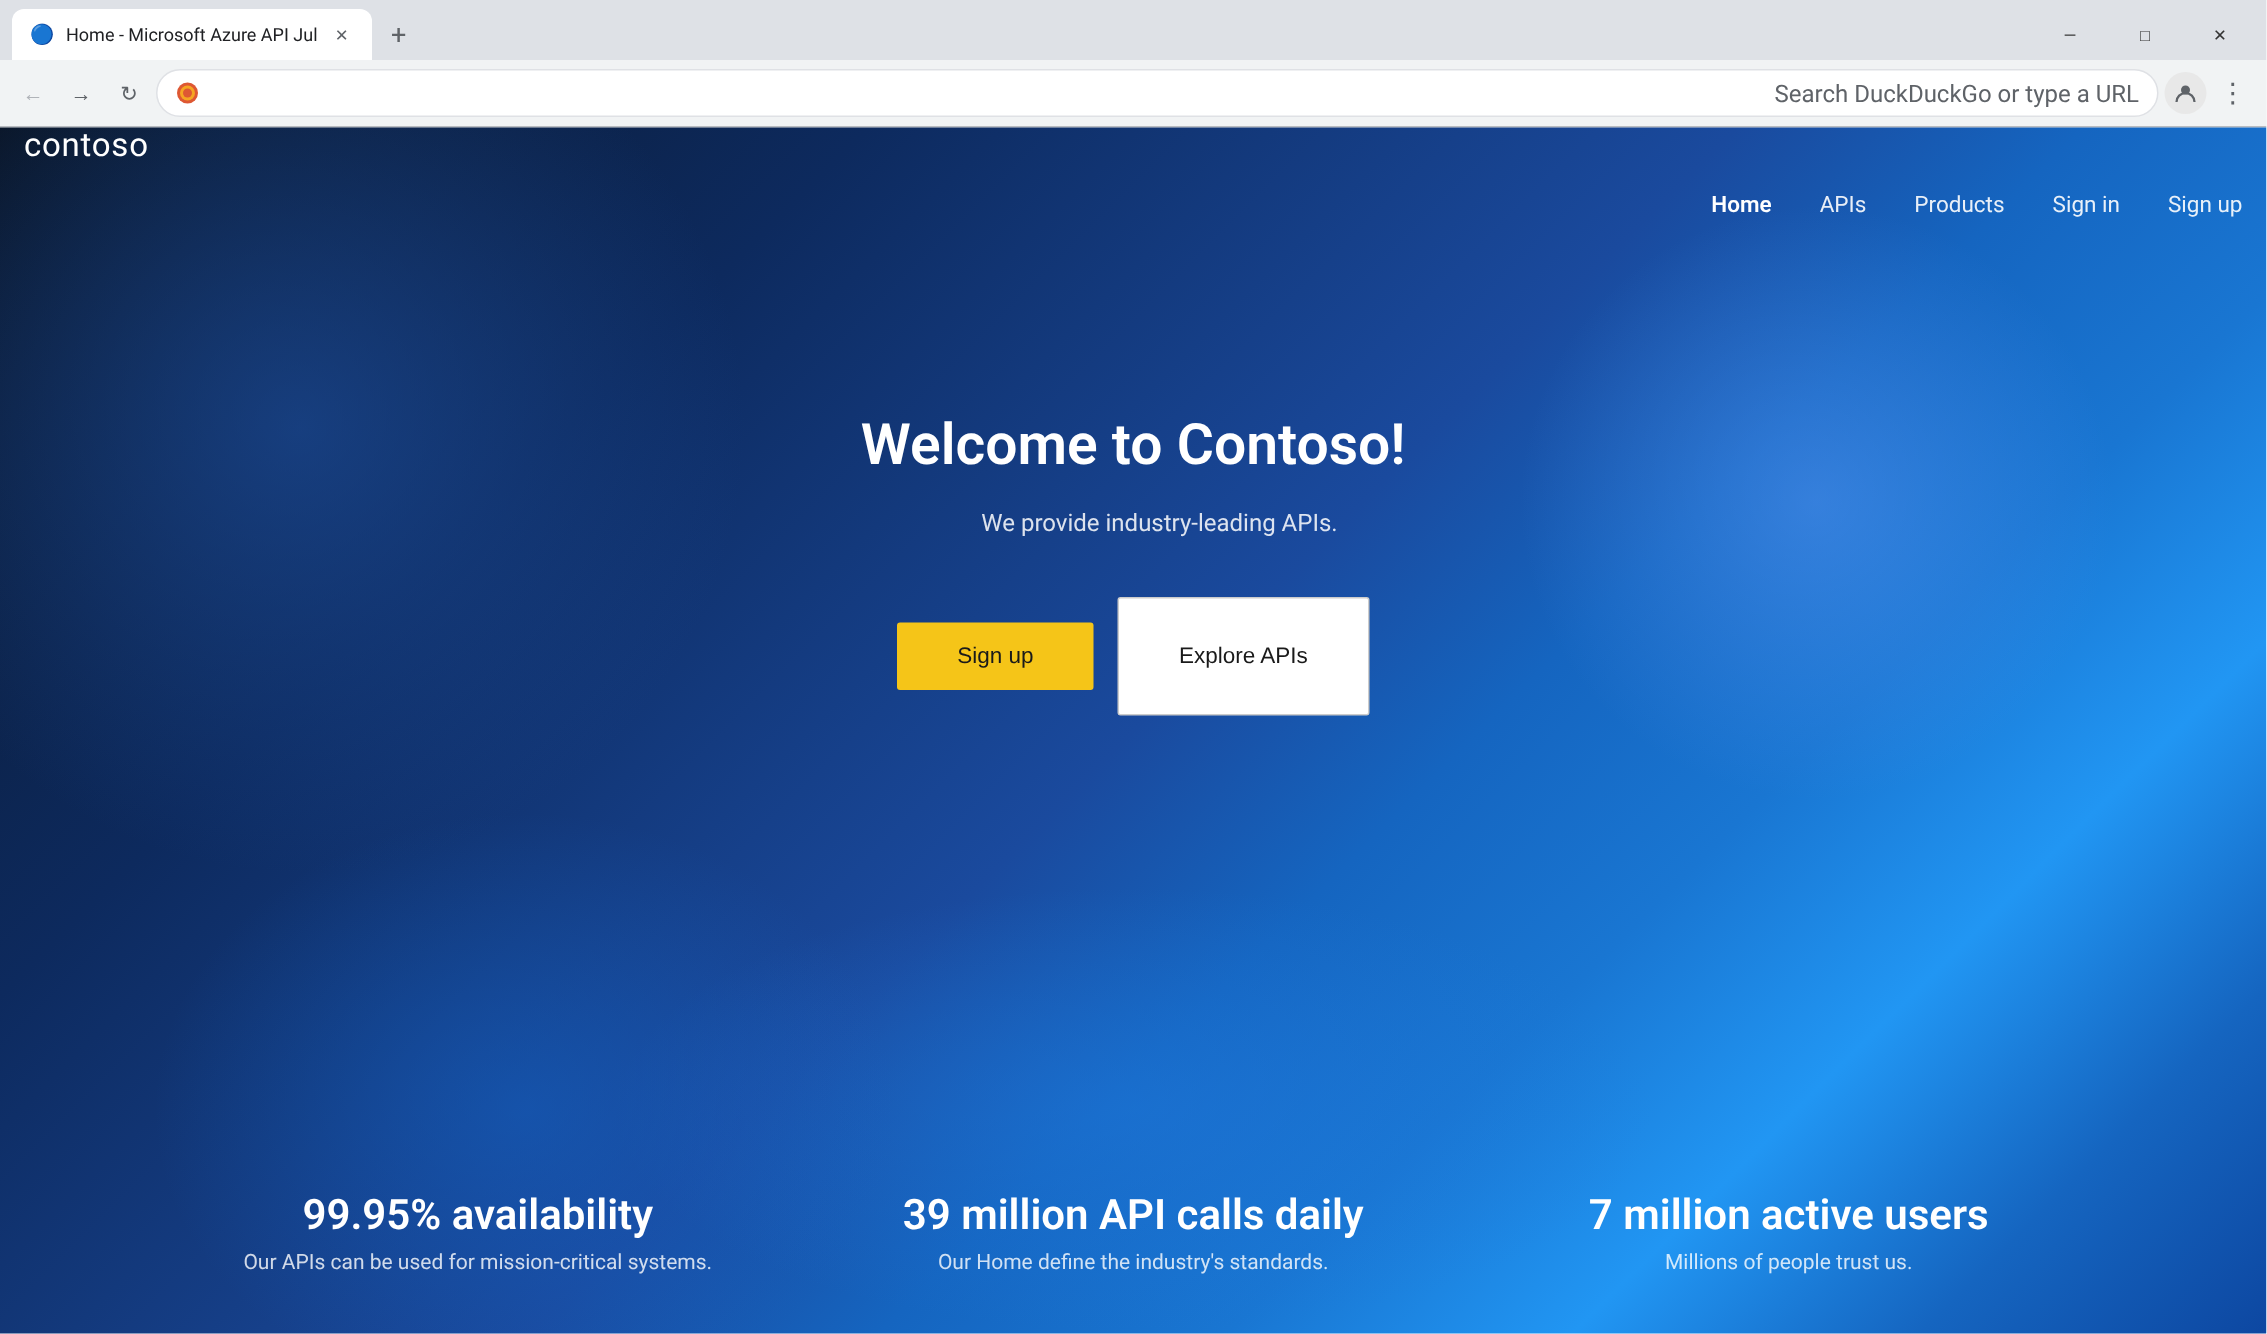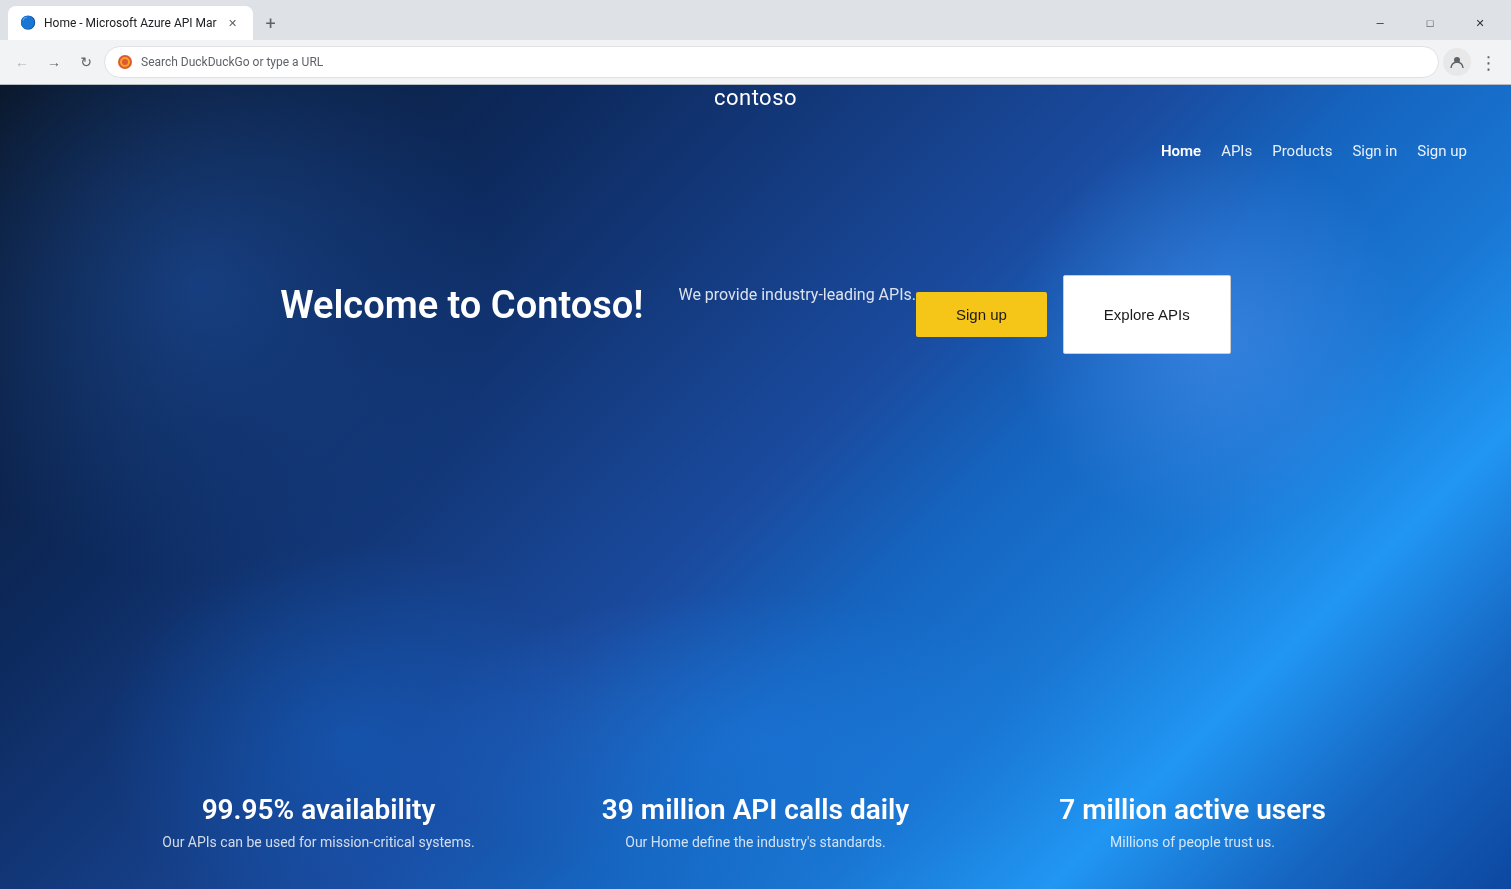--- a/index.html
+++ b/index.html
@@ -139,21 +139,22 @@
 
     .address-bar-icon {
       width: 16px;
       height: 16px;
       flex-shrink: 0;
     }
 
     .address-text {
       flex: 1;
       color: #5f6368;
-      font-size: 12px;
+      font-size: 16px;
+      text-align: right;
     }
 
     .profile-btn {
       width: 28px;
       height: 28px;
       border-radius: 50%;
       background: #e8e8e8;
       display: flex;
       align-items: center;
       justify-content: center;
@@ -225,38 +226,36 @@
       height: 300px;
       background: radial-gradient(ellipse, rgba(30, 120, 220, 0.5) 0%, transparent 70%);
       border-radius: 50%;
     }
 
     
     .site-nav {
       position: relative;
       z-index: 10;
       display: flex;
-      align-items: center;
-      padding: 0 44px;
+      padding: 0 16px;
       height: 70px;
-      flex-direction: column;
     }
 
     .site-logo {
       color: white;
       font-size: 22px;
       font-weight: 400;
       letter-spacing: 0.5px;
     }
 
     .site-nav-links {
       margin-left: auto;
       display: flex;
       align-items: center;
-      gap: 20px;
+      gap: 32px;
       margin-top: 32px;
     }
 
     .nav-link {
       color: white;
       text-decoration: none;
       font-size: 15px;
       cursor: pointer;
       opacity: 0.9;
     }
@@ -264,21 +263,21 @@
     .nav-link.active {
       font-weight: 600;
       opacity: 1;
     }
 
     
     .hero {
       position: relative;
       z-index: 5;
       display: flex;
-      flex-direction: row;
+      flex-direction: column;
       align-items: center;
       justify-content: center;
       padding-top: 120px;
       text-align: center;
     }
 
     .hero-title {
       color: white;
       font-size: 38px;
       font-weight: 600;
@@ -350,21 +349,21 @@
     }
   </style>
 </head>
 <body>
 
 <div class="browser-chrome">
 
   <div class="title-bar">
     <div class="tab">
       <span class="tab-favicon">🔵</span>
-      <span class="tab-title">Home - Microsoft Azure API Mar</span>
+      <span class="tab-title">Home - Microsoft Azure API Jul</span>
       <span class="tab-close">✕</span>
     </div>
     <span class="new-tab-btn">+</span>
     <div class="window-controls">
       <div class="win-btn">—</div>
       <div class="win-btn">□</div>
       <div class="win-btn close">✕</div>
     </div>
   </div>
 

